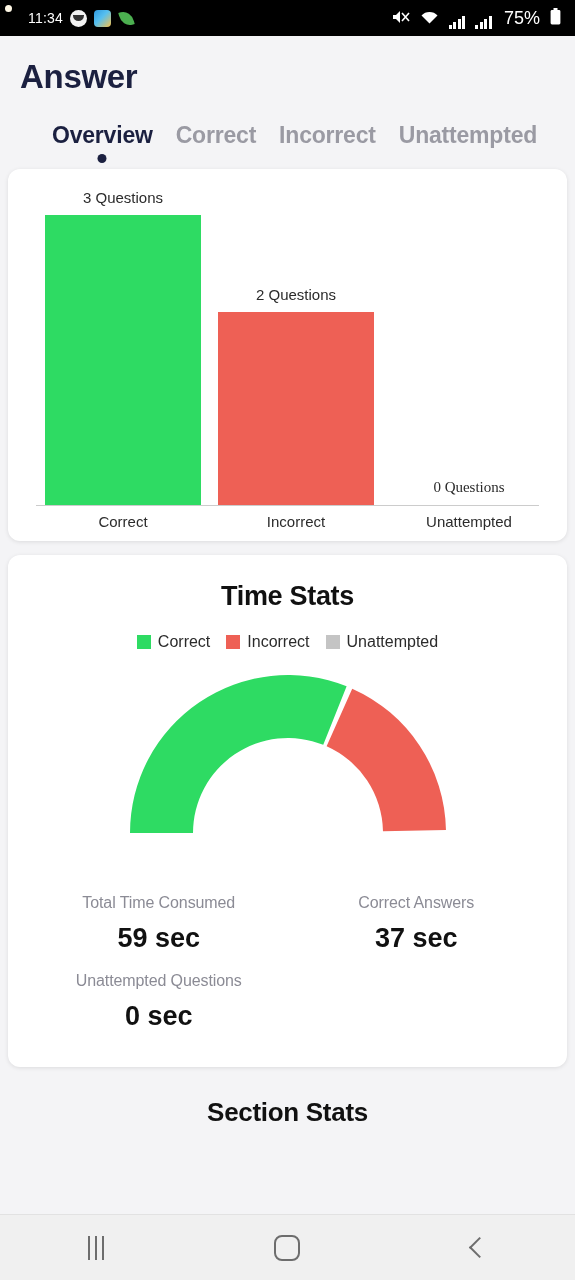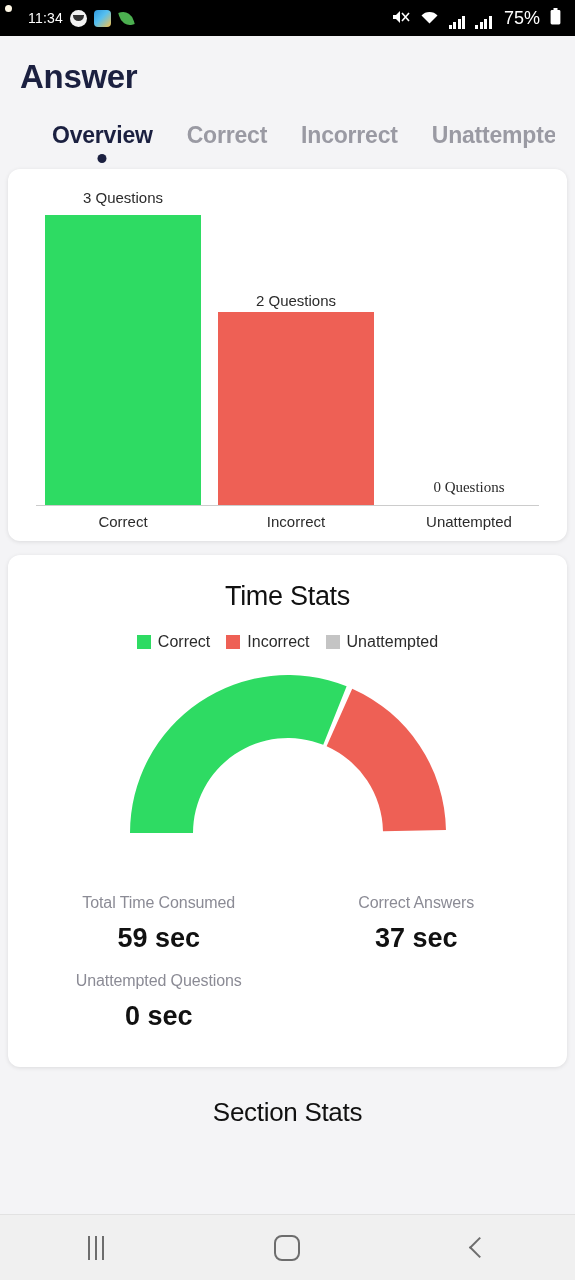--- a/index.html
+++ b/index.html
@@ -41,21 +41,21 @@
   .bars i { width:3px; background:#fff; display:block; }
   .bars i:nth-child(1){height:4px}.bars i:nth-child(2){height:7px}
   .bars i:nth-child(3){height:10px}.bars i:nth-child(4){height:13px}
 
   
   .header { padding:22px 20px 0 20px; }
   .page-title {
     font-size:33px; font-weight:bold; color:#1b2040; letter-spacing:-.3px;
   }
   .tabs {
-    display:flex; align-items:flex-start; gap:34px;
+    display:flex; align-items:flex-start; gap:23px;
     padding:26px 0 0 32px; white-space:nowrap; overflow:hidden;
   }
   .tab { position:relative; padding-bottom:16px; }
   .tab-label { font-size:23px; font-weight:bold; color:#9a9aa3; letter-spacing:-.2px; }
   .tab.active .tab-label { color:#1b2040; }
   .tab-dot {
     position:absolute; left:50%; transform:translateX(-50%); bottom:2px;
     width:9px; height:9px; border-radius:50%; background:#1b2040;
   }
 
@@ -79,21 +79,21 @@
     text-align:center; white-space:nowrap;
   }
   .bc-xlabel {
     position:absolute; top:344px; font-size:15px; color:#2b2b2b;
     text-align:center; white-space:nowrap;
   }
 
   
   .time-card { margin-top:14px; padding:26px 0 26px 0; }
   .section-title {
-    text-align:center; font-size:27px; font-weight:normal;
+    text-align:center; font-size:27px; font-weight:bold;
     color:#111; letter-spacing:-.3px;
   }
   .legend {
     display:flex; justify-content:center; align-items:center;
     gap:16px; margin-top:21px;
   }
   .legend-item { display:flex; align-items:center; gap:7px; }
   .legend-swatch { width:14px; height:14px; display:block; }
   .legend-label { font-size:16px; color:#2b2b2b; }
 
@@ -187,21 +187,21 @@
     <div class="tab">
       <div class="tab-label">Unattempted</div>
     </div>
   </div>
 </div>
 
 <div class="card barchart-card">
   <div class="barchart">
 
     <div class="bc-vlabel" id="vlabel0" style="left: 37px; width: 156px; top: 20px;">3 Questions</div>
-    <div class="bc-vlabel" id="vlabel1" style="left: 210px; width: 156px; top: 123px;">2 Questions</div>
+    <div class="bc-vlabel" id="vlabel1" style="left: 210px; width: 156px; top: 117px;">2 Questions</div>
     <div class="bc-vlabel" id="vlabel2" style="left: 383px; width: 156px; top: 310px; font-family: Liberation Serif, serif;">0 Questions</div>
 
     <div class="bc-bar" id="bar0" style="left: 37px; width: 156px; height: 290px; bottom: 36px;">
         <div class="fill" id="fill0" style="background: rgb(46, 219, 99);"></div>
       </div>
     <div class="bc-bar" id="bar1" style="left: 210px; width: 156px; height: 193px; bottom: 36px;">
         <div class="fill" id="fill1" style="background: rgb(238, 96, 85);"></div>
       </div>
     <div class="bc-bar" id="bar2" style="left: 383px; width: 156px; height: 0px; bottom: 36px;">
         <div class="fill" id="fill2" style="background: rgb(196, 196, 196);"></div>

